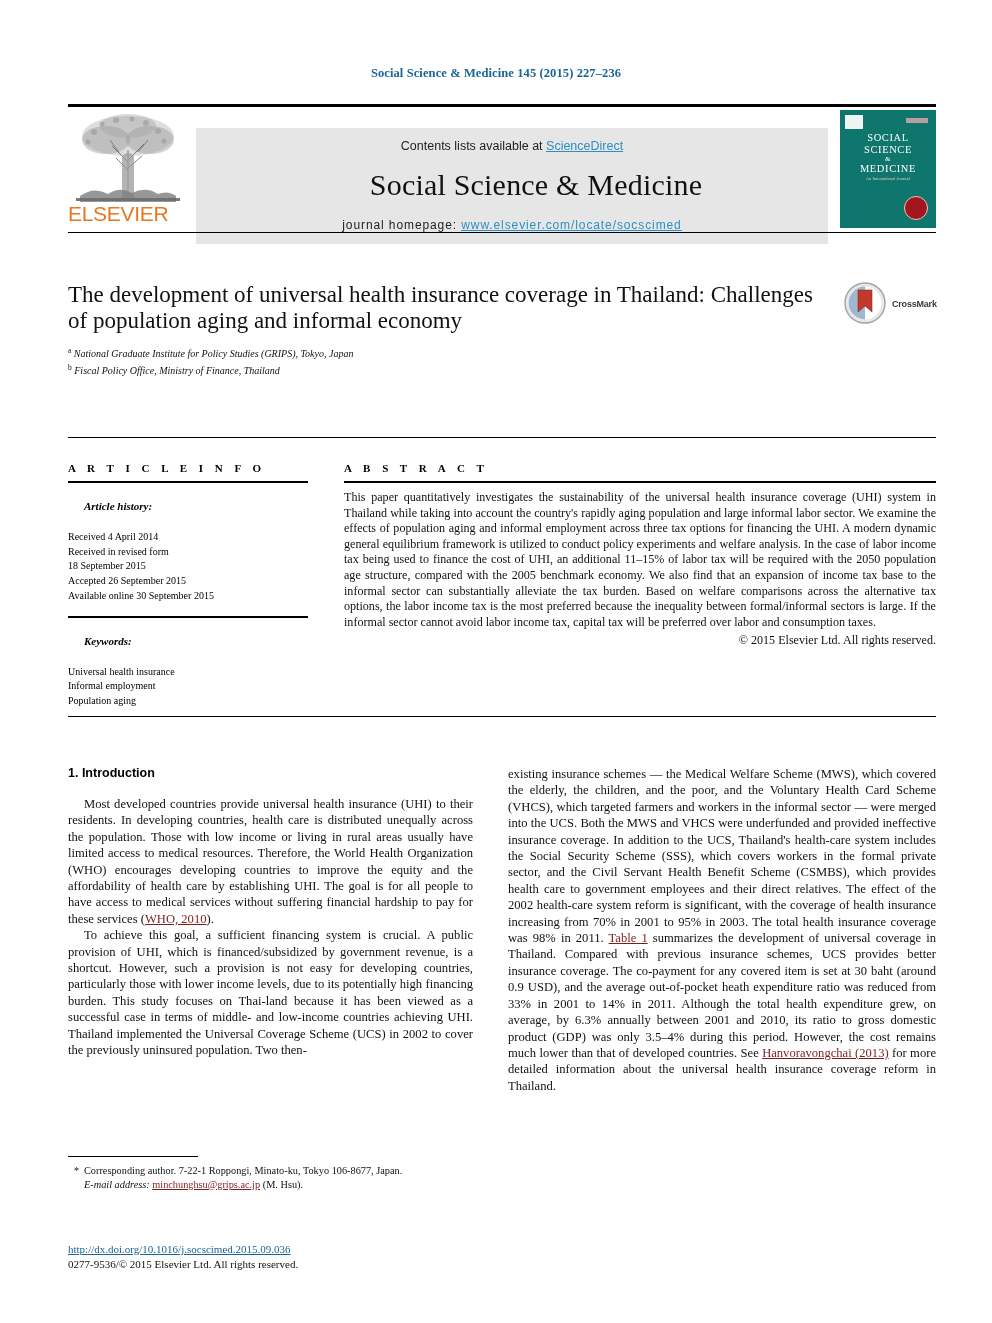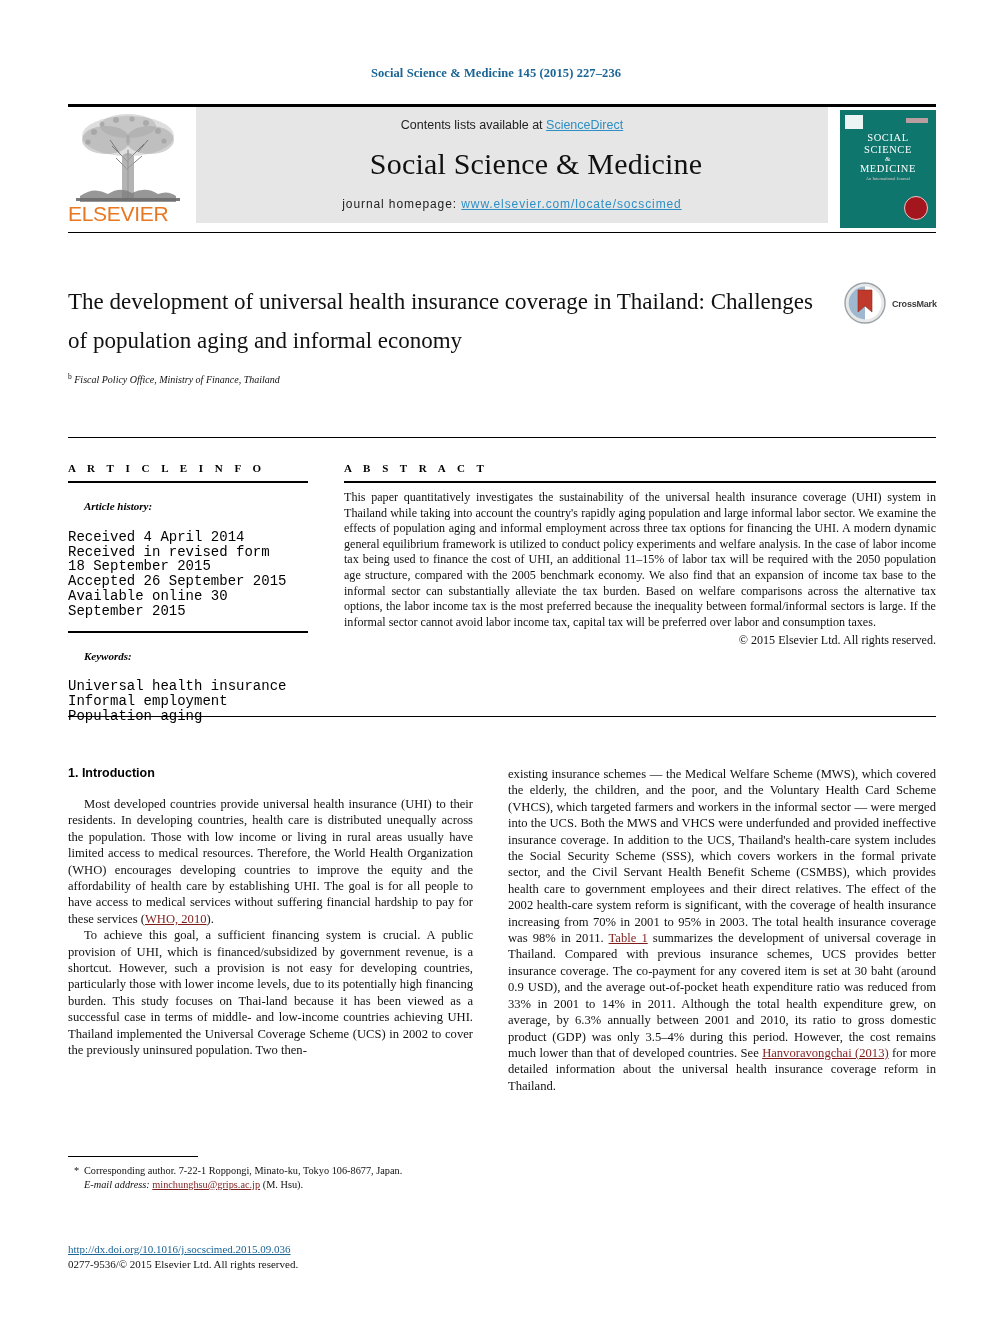--- a/index.html
+++ b/index.html
@@ -68,21 +68,21 @@
     width: 120px;
     text-align: left;
     font-family: Liberation Sans, sans-serif;
     font-size: 21px;
     letter-spacing: -0.3px;
     color: #E87722;
     font-weight: normal;
   }
   .masthead-center {
     position: absolute;
-    left: 128px; top: 3px;
+    left: 128px; top: 24px;
     width: 632px;
     height: 116px;
     background: #e6e6e6;
     box-sizing: border-box;
   }
   .contents-line {
     position: absolute;
     left: 0; top: 11px;
     width: 632px;
     text-align: center;
@@ -187,21 +187,21 @@
   
   .title-block {
     position: absolute;
     left: 68px; top: 282px;
     width: 868px;
   }
   .paper-title {
     width: 760px;
     font-family: "Liberation Serif", serif;
     font-size: 23px;
-    line-height: 39px;
+    line-height: 26px;
     color: #111;
     font-weight: normal;
     margin: 0;
   }
   .authors {
     margin-top: 16px;
     font-family: "Liberation Serif", serif;
     font-size: 18px;
     color: #111;
   }
@@ -284,22 +284,22 @@
   }
   .info-heading {
     font-family: "Liberation Serif", serif;
     font-style: italic;
     font-weight: bold;
     font-size: 11px;
     margin: 16px;
     line-height: 14.8px;
   }
   .info-line {
-    font-family: Liberation Mono, monospace;
-    font-size: 14px;
+    font-family: Liberation Serif, serif;
+    font-size: 10px;
     line-height: 14.8px;
   }
   .info-rule {
     height: 2px;
     background: #000;
     margin: 12px 0 7px 0;
   }
   .abstract-text {
     font-family: "Liberation Serif", serif;
     font-size: 12.1px;
@@ -466,20 +466,23 @@
       </div>
     </div>
 
     <div class="masthead-rule-bottom"></div>
   </div>
 
   <div class="title-block">
     <h1 class="paper-title">The development of universal health insurance coverage in Thailand: Challenges of population aging and informal economy</h1>
     <div class="affiliations">
       <div>
+        <sup>a</sup> <span>National Graduate Institute for Policy Studies (GRIPS), Tokyo, Japan</span>
+      </div>
+      <div>
         <sup>b</sup> <span>Fiscal Policy Office, Ministry of Finance, Thailand</span>
       </div>
     </div>
 
     <div class="crossmark">
       <svg class="cm-circle" viewBox="0 0 42 42">
         <circle cx="21" cy="21" r="20" fill="#e8e8e8" stroke="#9aa3a8" stroke-width="1.4"></circle>
         <circle cx="21" cy="21" r="16.5" fill="#ffffff"></circle>
         <path d="M21 4.6 a16.4 16.4 0 0 0 0 32.8 Z" fill="#4f7fa8" opacity="0.55"></path>
         <path d="M14 8 h14 v22 l-7 -6 l-7 6 Z" fill="#c0392b"></path>

